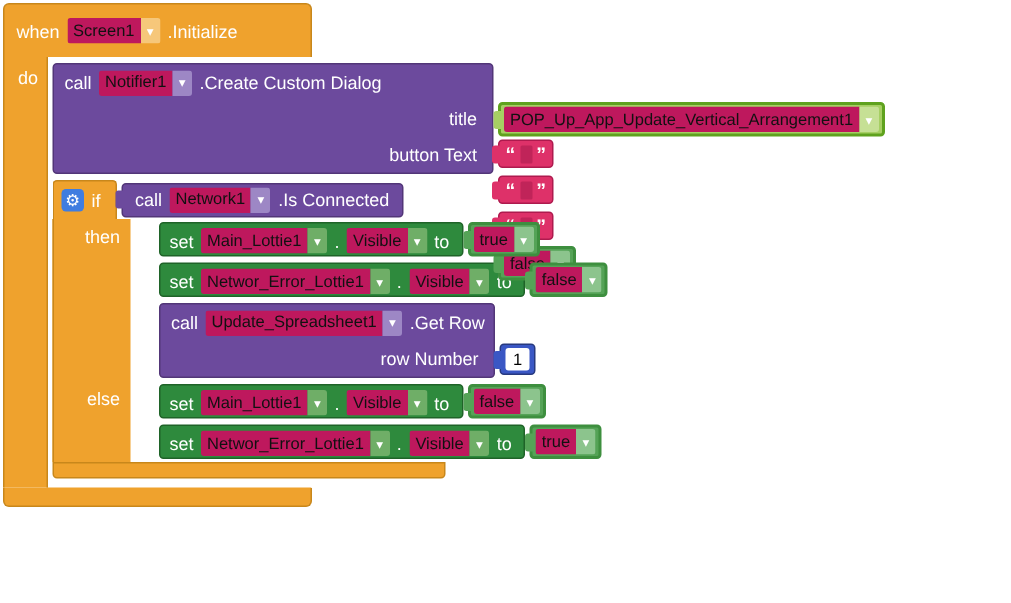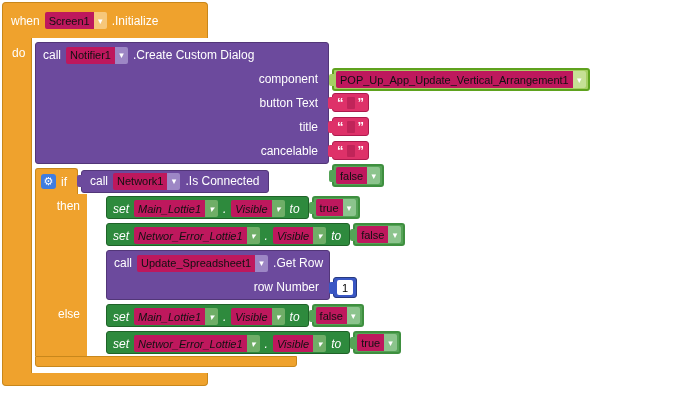--- a/index.html
+++ b/index.html
@@ -65,21 +65,21 @@
     border-left:1px solid var(--orange_border,#C8871B);
     display:flex; justify-content:flex-end; align-items:flex-start; padding:5px 7px 0 0; }
   .branch-content { padding:2px 0 2px 3px; display:flex; flex-direction:column; align-items:flex-start; gap:4px; }
   .if-footer { width:262px; height:11px; background:var(--event_orange,#EFA22D);
     border:1px solid var(--orange_border,#C8871B); border-radius:0 0 3px 3px; }
 
   
   .stmt { display:flex; align-items:center; gap:3px; }
   .set-block { display:inline-flex; align-items:center; gap:5px; height:23px;
     background:var(--setter_green,#2E8A3D); border:1px solid var(--setter_green_border,#1F6328);
-    border-radius:3px; padding:2px 8px 0 6px;font-style:italic; }
+    border-radius:3px; padding:2px 8px 0 6px; }
 </style>
 </head>
 <body>
 
 <div class="canvas">
   <div class="when-block">
 
     <div class="when-header">
       <span class="bt">when</span>
       <span class="dd">
@@ -99,30 +99,24 @@
         <div class="call-multi notifier">
           <div class="nrow header">
             <span class="bt">call</span>
             <span class="dd">
               <span class="dd-text">Notifier1</span>
               <span class="dd-arrow arr-purple">▾</span>
             </span>
             <span class="bt">.Create Custom Dialog</span>
           </div>
           <div class="nrow">
-              <span class="bt">component</span>
+              <span class="bt">title</span>
             </div>
           <div class="nrow">
               <span class="bt">button Text</span>
-            </div>
-          <div class="nrow">
-              <span class="bt">title</span>
-            </div>
-          <div class="nrow">
-              <span class="bt">cancelable</span>
             </div>
 
           <div class="abs-plug" style="left:296px; top:25px;">
             <div class="vblock lg-block">
               <span class="dd">
                 <span class="dd-text">POP_Up_App_Update_Vertical_Arrangement1</span>
                 <span class="dd-arrow arr-lg">▾</span>
               </span>
             </div>
           </div>

